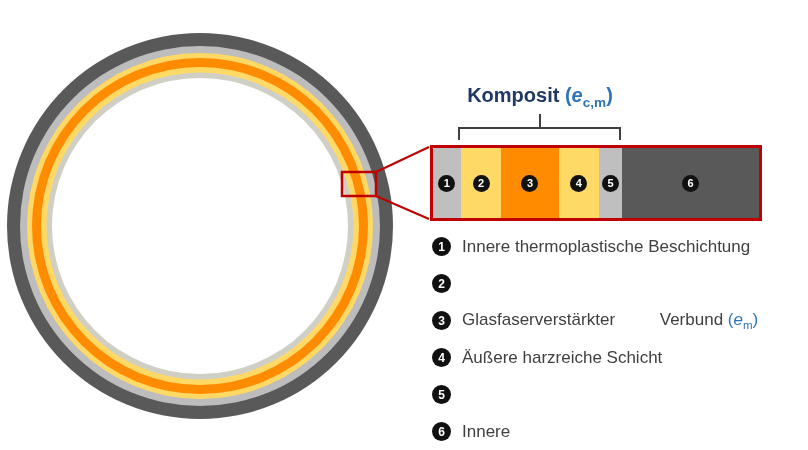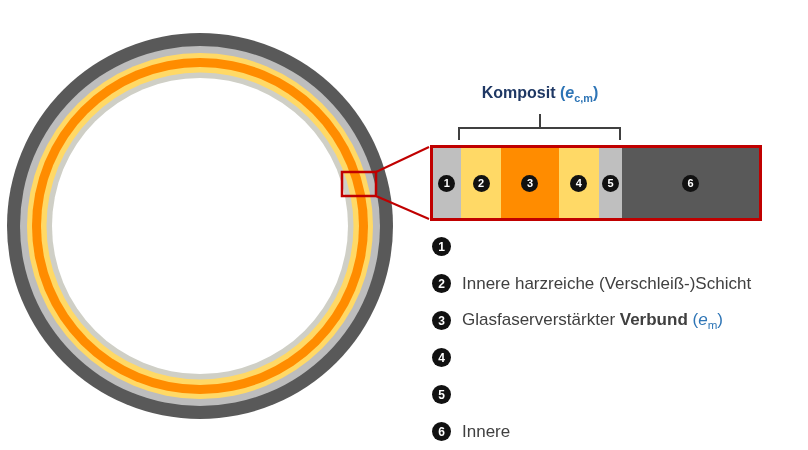--- a/index.html
+++ b/index.html
@@ -7,21 +7,21 @@
   body { font-family:"Liberation Sans", sans-serif; }
 
   .canvas { position:relative; width:808px; height:450px; background:var(--background,#fff); overflow:hidden; }
   .canvas > svg { position:absolute; left:0; top:0; }
 
   .zoom-stroke { fill:none; stroke:var(--red); stroke-width:2.5; }
   .zoom-line   { stroke:var(--red); stroke-width:2; }
 
   .detail-title {
     position:absolute; left:430px; top:84px; width:220px;
-    text-align:center; font-size:16px; font-weight:700;
+    text-align:center; font-size:20px; font-weight:700;
     color:var(--navy); white-space:nowrap;
   }
   .detail-title sub, .legend-text sub { font-size:68%; }
 
   .brace { position:absolute; left:458px; top:114px; width:163px; height:31px; }
   .brace i { position:absolute; background:var(--brace); display:block; }
   .b-mid { left:50%; top:0; width:2px; height:14px; margin-left:-1px; }
   .b-h   { left:0; right:0; top:13px; height:2px; }
   .b-l   { left:0; top:13px; width:2px; height:13px; }
   .b-r   { right:0; top:13px; width:2px; height:13px; }
@@ -90,31 +90,32 @@
       <span class="badge badge-sm">5</span>
     </div>
     <div class="layer" style="width: 42%; background: rgb(89, 89, 89);">
       <span class="badge badge-sm">6</span>
     </div>
   </div>
 
   <div class="legend">
     <div class="legend-row">
       <span class="badge">1</span>
+      <span class="legend-text">Innere thermoplastische Beschichtung</span>
     </div>
     <div class="legend-row">
       <span class="badge">2</span>
-      <span class="legend-text">Innere harzreiche (Verschleiß-)Schicht</span>
     </div>
     <div class="legend-row">
       <span class="badge">3</span>
-      <span class="legend-text"><span>Glasfaserverstärkter </span><span style="font-weight: 700;">Verbund</span><span> </span><span style="color: rgb(46, 117, 182);">(</span><span style="font-style: italic; color: rgb(46, 117, 182);">e</span><sub style="color: rgb(46, 117, 182);">m</sub><span style="color: rgb(46, 117, 182);">)</span></span>
+      <span class="legend-text"><span>Glasfaserverstärkter </span><span style="font-weight: 400; margin-left: 40px;">Verbund</span><span> </span><span style="color: rgb(46, 117, 182);">(</span><span style="font-style: italic; color: rgb(46, 117, 182);">e</span><sub style="color: rgb(46, 117, 182);">m</sub><span style="color: rgb(46, 117, 182);">)</span></span>
     </div>
     <div class="legend-row">
       <span class="badge">4</span>
+      <span class="legend-text">Äußere harzreiche Schicht</span>
     </div>
     <div class="legend-row">
       <span class="badge">5</span>
     </div>
     <div class="legend-row">
       <span class="badge">6</span>
       <span class="legend-text">Innere</span>
     </div>
   </div>
 

